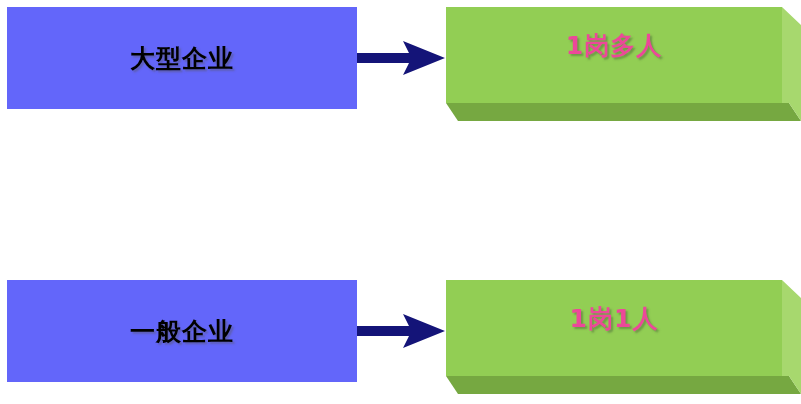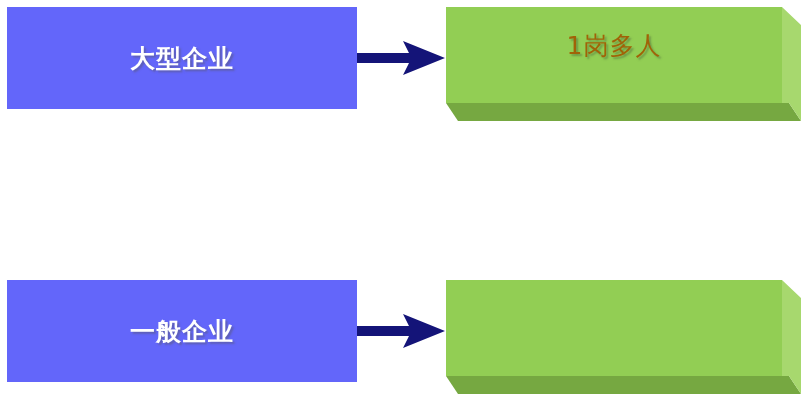--- a/index.html
+++ b/index.html
@@ -38,21 +38,21 @@
     top: 0;
     width: 350px;
     height: 102px;
     background: #6366fa;
     box-sizing: border-box;
     display: flex;
     align-items: center;
     justify-content: center;
   }
   .src-label {
-    color: #ffffff;
+    color: #000000;
     font-size: 25px;
     font-weight: bold;
     letter-spacing: 1px;
     text-shadow: 2px 2px 2px rgba(90,90,120,0.55);
     white-space: nowrap;
   }
 
   
   .arrow-wrap {
     position: absolute;
@@ -74,23 +74,23 @@
   .dst-box svg { display: block; }
   .dst-label {
     position: absolute;
     left: 0;
     top: 0;
     width: 336px;
     height: 76px;
     display: flex;
     align-items: center;
     justify-content: center;
-    color: #a16207;
+    color: #ec4899;
     font-size: 25px;
-    font-weight: normal;
+    font-weight: bold;
     letter-spacing: 1px;
     text-shadow: 2px 2px 2px rgba(80,110,60,0.55);
     white-space: nowrap;
     pointer-events: none;
   }
 </style>
 </head>
 <body>
 
 <div class="diagram">
@@ -128,16 +128,17 @@
         <path d="M0,14 L52,14 L46,2 L88,19 L46,36 L52,24 L0,24 Z" fill="#141478"></path>
       </svg>
     </div>
 
     <div class="dst-box">
       <svg width="355" height="114" viewBox="0 0 355 114">
         <polygon points="0,96 12,114 355,114 343,96" fill="#76a841"></polygon>
         <polygon points="336,0 355,18 355,114 343,96 336,96" fill="#a7d86e"></polygon>
         <rect x="0" y="0" width="336" height="96" fill="#92ce54"></rect>
       </svg>
+      <div class="dst-label">1岗1人</div>
     </div>
   </div>
 
 </div>
 
 </body></html>

